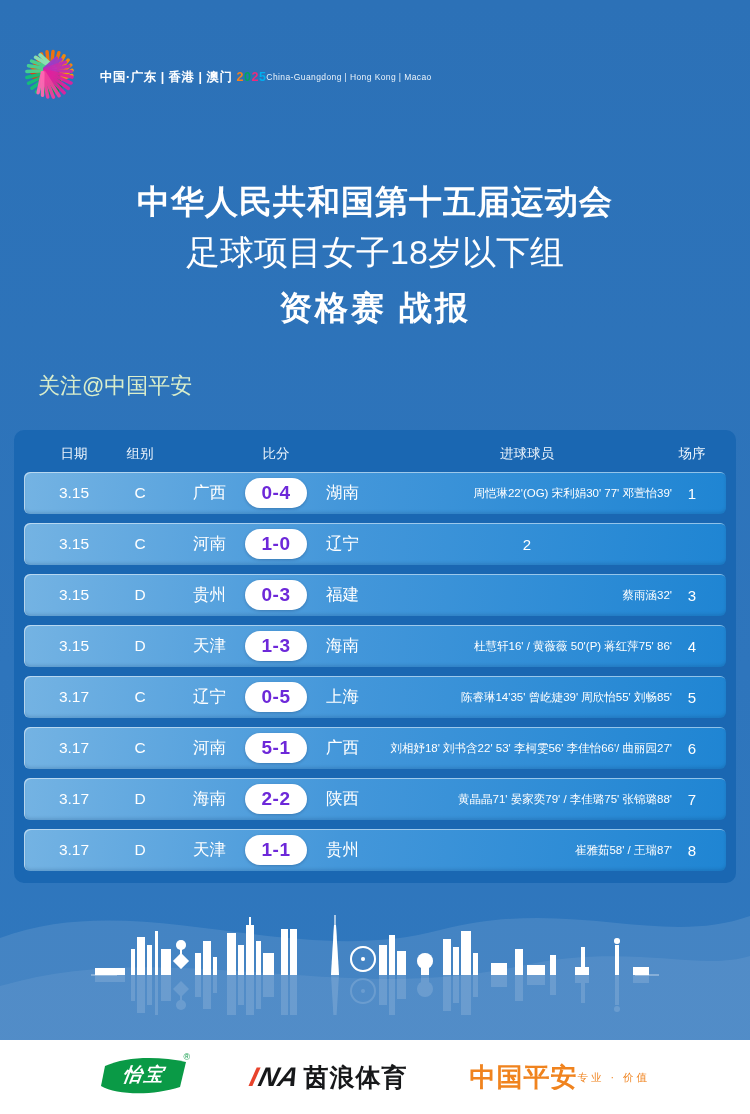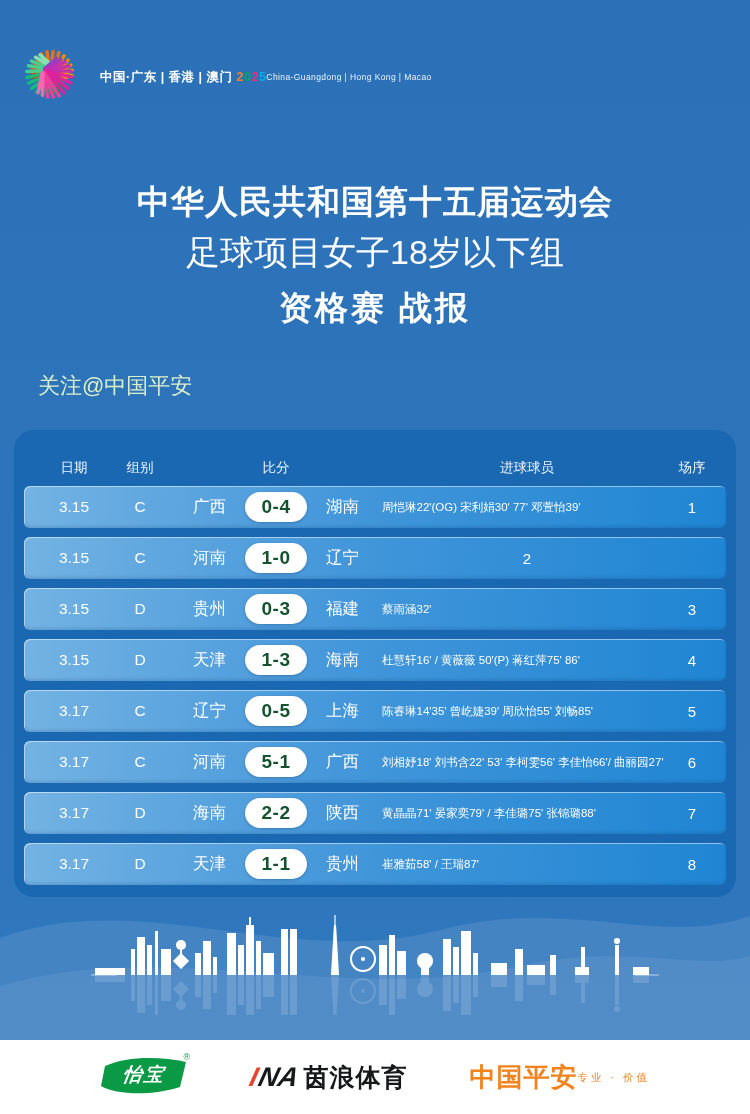--- a/index.html
+++ b/index.html
@@ -13,39 +13,39 @@
   .logo-line2{margin-top:2px;font-size:8.5px;color:#eaf3fb;letter-spacing:.4px;}
 
   
   .title{position:absolute;top:180px;width:100%;text-align:center;font-size:33px;font-weight:800;letter-spacing:1px;}
   .subtitle{position:absolute;top:230px;width:100%;text-align:center;font-size:34px;font-weight:500;}
   .report{position:absolute;top:286px;width:100%;text-align:center;font-size:33px;font-weight:800;letter-spacing:3px;}
   .follow{position:absolute;top:371px;left:38px;font-size:22px;color:#daeecb;font-weight:500;}
 
   
   .tbl{position:absolute;left:14px;top:430px;width:722px;box-sizing:border-box;
-    background:#1a67b2;border-radius:20px;padding:24px 10px 12px;}
+    background:#1a67b2;border-radius:10px;padding:10px 10px 12px;}
   .thead{display:grid;grid-template-columns:72px 60px 212px 1fr 40px;align-items:center;
     height:28px;padding:0 14px;}
   .hcol{font-size:13.5px;color:#eef5fc;text-align:center;}
   .trow{display:grid;grid-template-columns:72px 60px 66px 80px 66px 1fr 40px;align-items:center;
     height:42px;margin-top:9px;border-radius:6px;
     background:linear-gradient(97deg,#74b3e3 0%,#4497da 45%,#1f85d3 100%);
     box-shadow:inset 1px 1px 0 rgba(255,255,255,.5), inset 0 -2px 3px rgba(0,40,90,.15);
     padding:0 14px;}
   .trow:first-child{margin-top:4px;}
   .cell{color:#fff;}
   .cell.date{font-size:15.5px;text-align:center;font-weight:400;}
   .cell.group{font-size:15.5px;text-align:center;}
   .cell.home{font-size:16.5px;font-weight:500;text-align:right;padding-right:10px;white-space:nowrap;}
   .cell.away{font-size:16.5px;font-weight:500;text-align:left;padding-left:10px;white-space:nowrap;}
   .cell.score{display:flex;align-items:center;justify-content:center;width:62px;height:30px;margin:0 auto;
-    background:#fff;border-radius:16px;color:#14532d;font-weight:700;font-size:19px;letter-spacing:.5px;
+    background:#fff;border-radius:16px;color:#6d28d9;font-weight:700;font-size:19px;letter-spacing:.5px;
     box-shadow:0 1px 3px rgba(0,20,60,.25);}
-  .cell.scorers{font-size:11.5px;text-align:left;white-space:nowrap;overflow:hidden;}
+  .cell.scorers{font-size:11.5px;text-align:right;white-space:nowrap;overflow:hidden;}
   .cell.seq{font-size:15px;text-align:center;}
 
   
   .waves{position:absolute;left:0;top:878px;width:750px;height:162px;}
   .skyline{position:absolute;left:90px;top:915px;width:570px;height:100px;}
 
   
   .footer{position:absolute;left:0;bottom:0;width:100%;height:74px;background:#fff;
     display:flex;align-items:center;justify-content:center;gap:62px;}
   .ina{display:flex;align-items:baseline;font-weight:900;}

